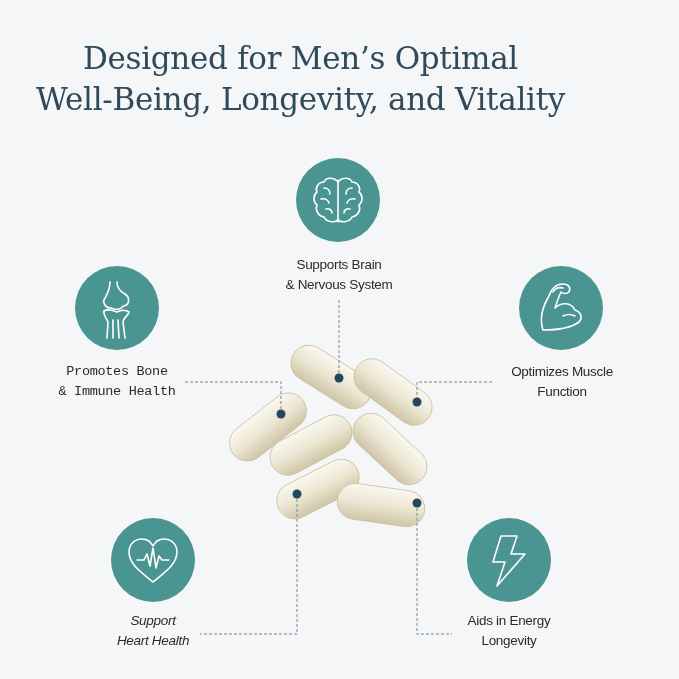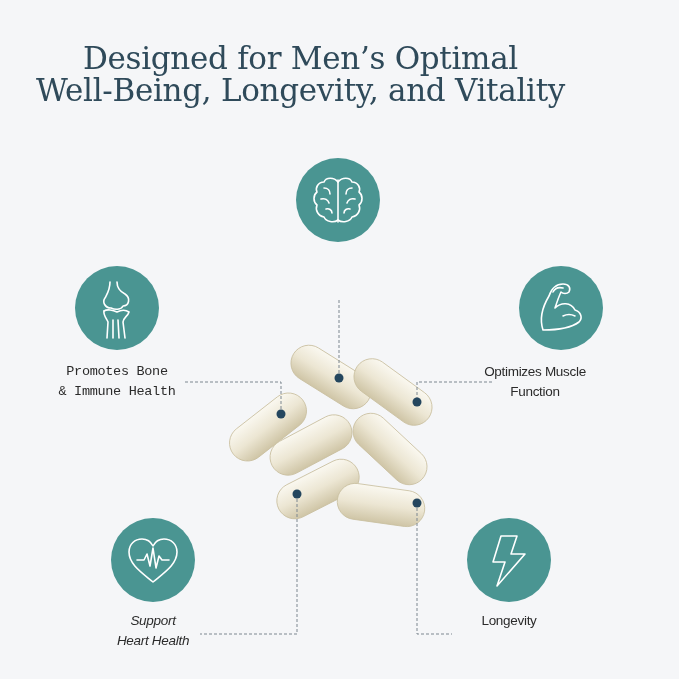--- a/index.html
+++ b/index.html
@@ -1,19 +1,19 @@
 <!DOCTYPE html>
 <html><head>
 <meta charset="utf-8">
 <style>
   html,body{margin:0;padding:0;}
   body{width:679px;height:679px;background:#f5f6f8;position:relative;overflow:hidden;font-family:"Liberation Sans",sans-serif;}
   .title{position:absolute;left:0;width:601px;text-align:center;color:#2f4a5a;font-family:"DejaVu Serif",serif;font-size:31px;line-height:40px;letter-spacing:-0.3px;}
   .t1{top:38px;}
-  .t2{top:70px;}
+  .t2{top:79px;}
   .circle{position:absolute;width:84px;height:84px;border-radius:50%;background:#4a9592;}
   .circle svg{position:absolute;left:0;top:0;width:84px;height:84px;}
   .label{position:absolute;text-align:center;color:#2b2b2b;font-size:13.5px;line-height:19.5px;letter-spacing:-0.3px;width:200px;}
   svg.lines{position:absolute;left:0;top:0;width:679px;height:679px;}
 </style>
 </head>
 <body>
 
 <div class="title t1">Designed for Men’s Optimal</div>
 <div class="title t2">Well-Being, Longevity, and Vitality</div>
@@ -54,20 +54,22 @@
 <div class="circle" style="left:296px;top:158px;">
   <svg viewBox="0 0 84 84" fill="none" stroke="#fff" stroke-width="1.6" stroke-linecap="round" stroke-linejoin="round">
     <path d="M42 22 V64"></path>
     <path d="M42 24 C38 19 30 19 28 24 C22 24 19 30 21 34 C17 37 17 44 21 47 C19 52 22 58 28 59 C30 64 38 65 42 62"></path>
     <path d="M42 24 C46 19 54 19 56 24 C62 24 65 30 63 34 C67 37 67 44 63 47 C65 52 62 58 56 59 C54 64 46 65 42 62"></path>
     <path d="M28 30 C32 30 34 33 34 36 M25 41 C29 40 32 42 33 45 M30 51 C33 50 36 52 36 55"></path>
     <path d="M56 30 C52 30 50 33 50 36 M59 41 C55 40 52 42 51 45 M54 51 C51 50 48 52 48 55"></path>
   </svg>
 </div>
 <div class="label" style="left:239px;top:255px;">
+  <div>Supports Brain</div>
+  <div>&amp; Nervous System</div>
 </div>
 
 <div class="circle" style="left:75px;top:266px;">
   <svg viewBox="0 0 84 84" fill="none" stroke="#fff" stroke-width="1.6" stroke-linecap="round" stroke-linejoin="round">
     <path d="M35 16 C35 24 32 28 30 32 C27 36 30 42 36 42 C40 44 46 44 48 40 C54 40 56 32 50 28 C46 26 42 22 42 16"></path>
     <path d="M29 45 C32 43 38 44 42 46 C46 44 51 44 54 46 C53 50 48 52 48 56 L50 72"></path>
     <path d="M29 45 C28 49 32 53 33 56 L32 72"></path>
     <path d="M38 54 L38 72 M43 54 L44 72"></path>
   </svg>
 </div>
@@ -76,21 +78,21 @@
   <div>&amp; Immune Health</div>
 </div>
 
 <div class="circle" style="left:519px;top:266px;">
   <svg viewBox="0 0 84 84" fill="none" stroke="#fff" stroke-width="1.6" stroke-linecap="round" stroke-linejoin="round">
     <path d="M24 64 C20 52 24 40 30 30 C32 24 36 18 44 18 C50 18 52 22 50 26 C48 28 44 28 42 26 C40 30 38 36 36 42 C42 36 52 36 56 44 C62 46 64 52 60 56 C52 62 38 64 24 64 Z"></path>
     <path d="M44 50 C48 48 52 48 56 50"></path>
     <path d="M34 26 C36 22 40 21 44 22"></path>
   </svg>
 </div>
-<div class="label" style="left:435px;top:362px;">
+<div class="label" style="left:462px;top:362px;">
   <div>Optimizes Muscle</div>
   <div>Function</div>
 </div>
 
 <div class="circle" style="left:111px;top:518px;">
   <svg viewBox="0 0 84 84" fill="none" stroke="#fff" stroke-width="1.6" stroke-linecap="round" stroke-linejoin="round">
     <path d="M42 64 C30 54 18 46 18 34 C18 26 24 21 31 21 C36 21 40 24 42 28 C44 24 48 21 53 21 C60 21 66 26 66 34 C66 46 54 54 42 64 Z"></path>
     <path d="M26 42 H33 L36 36 L39 48 L42 30 L45 50 L48 38 L51 42 H58"></path>
   </svg>
 </div>
@@ -98,14 +100,15 @@
   <div>Support</div>
   <div>Heart Health</div>
 </div>
 
 <div class="circle" style="left:467px;top:518px;">
   <svg viewBox="0 0 84 84" fill="none" stroke="#fff" stroke-width="1.6" stroke-linejoin="round">
     <path d="M34 18 H50 L44 36 H58 L30 68 L38 44 H26 Z"></path>
   </svg>
 </div>
 <div class="label" style="left:409px;top:611px;">
+  <div>Aids in Energy</div>
   <div>Longevity</div>
 </div>
 
 </body></html>

